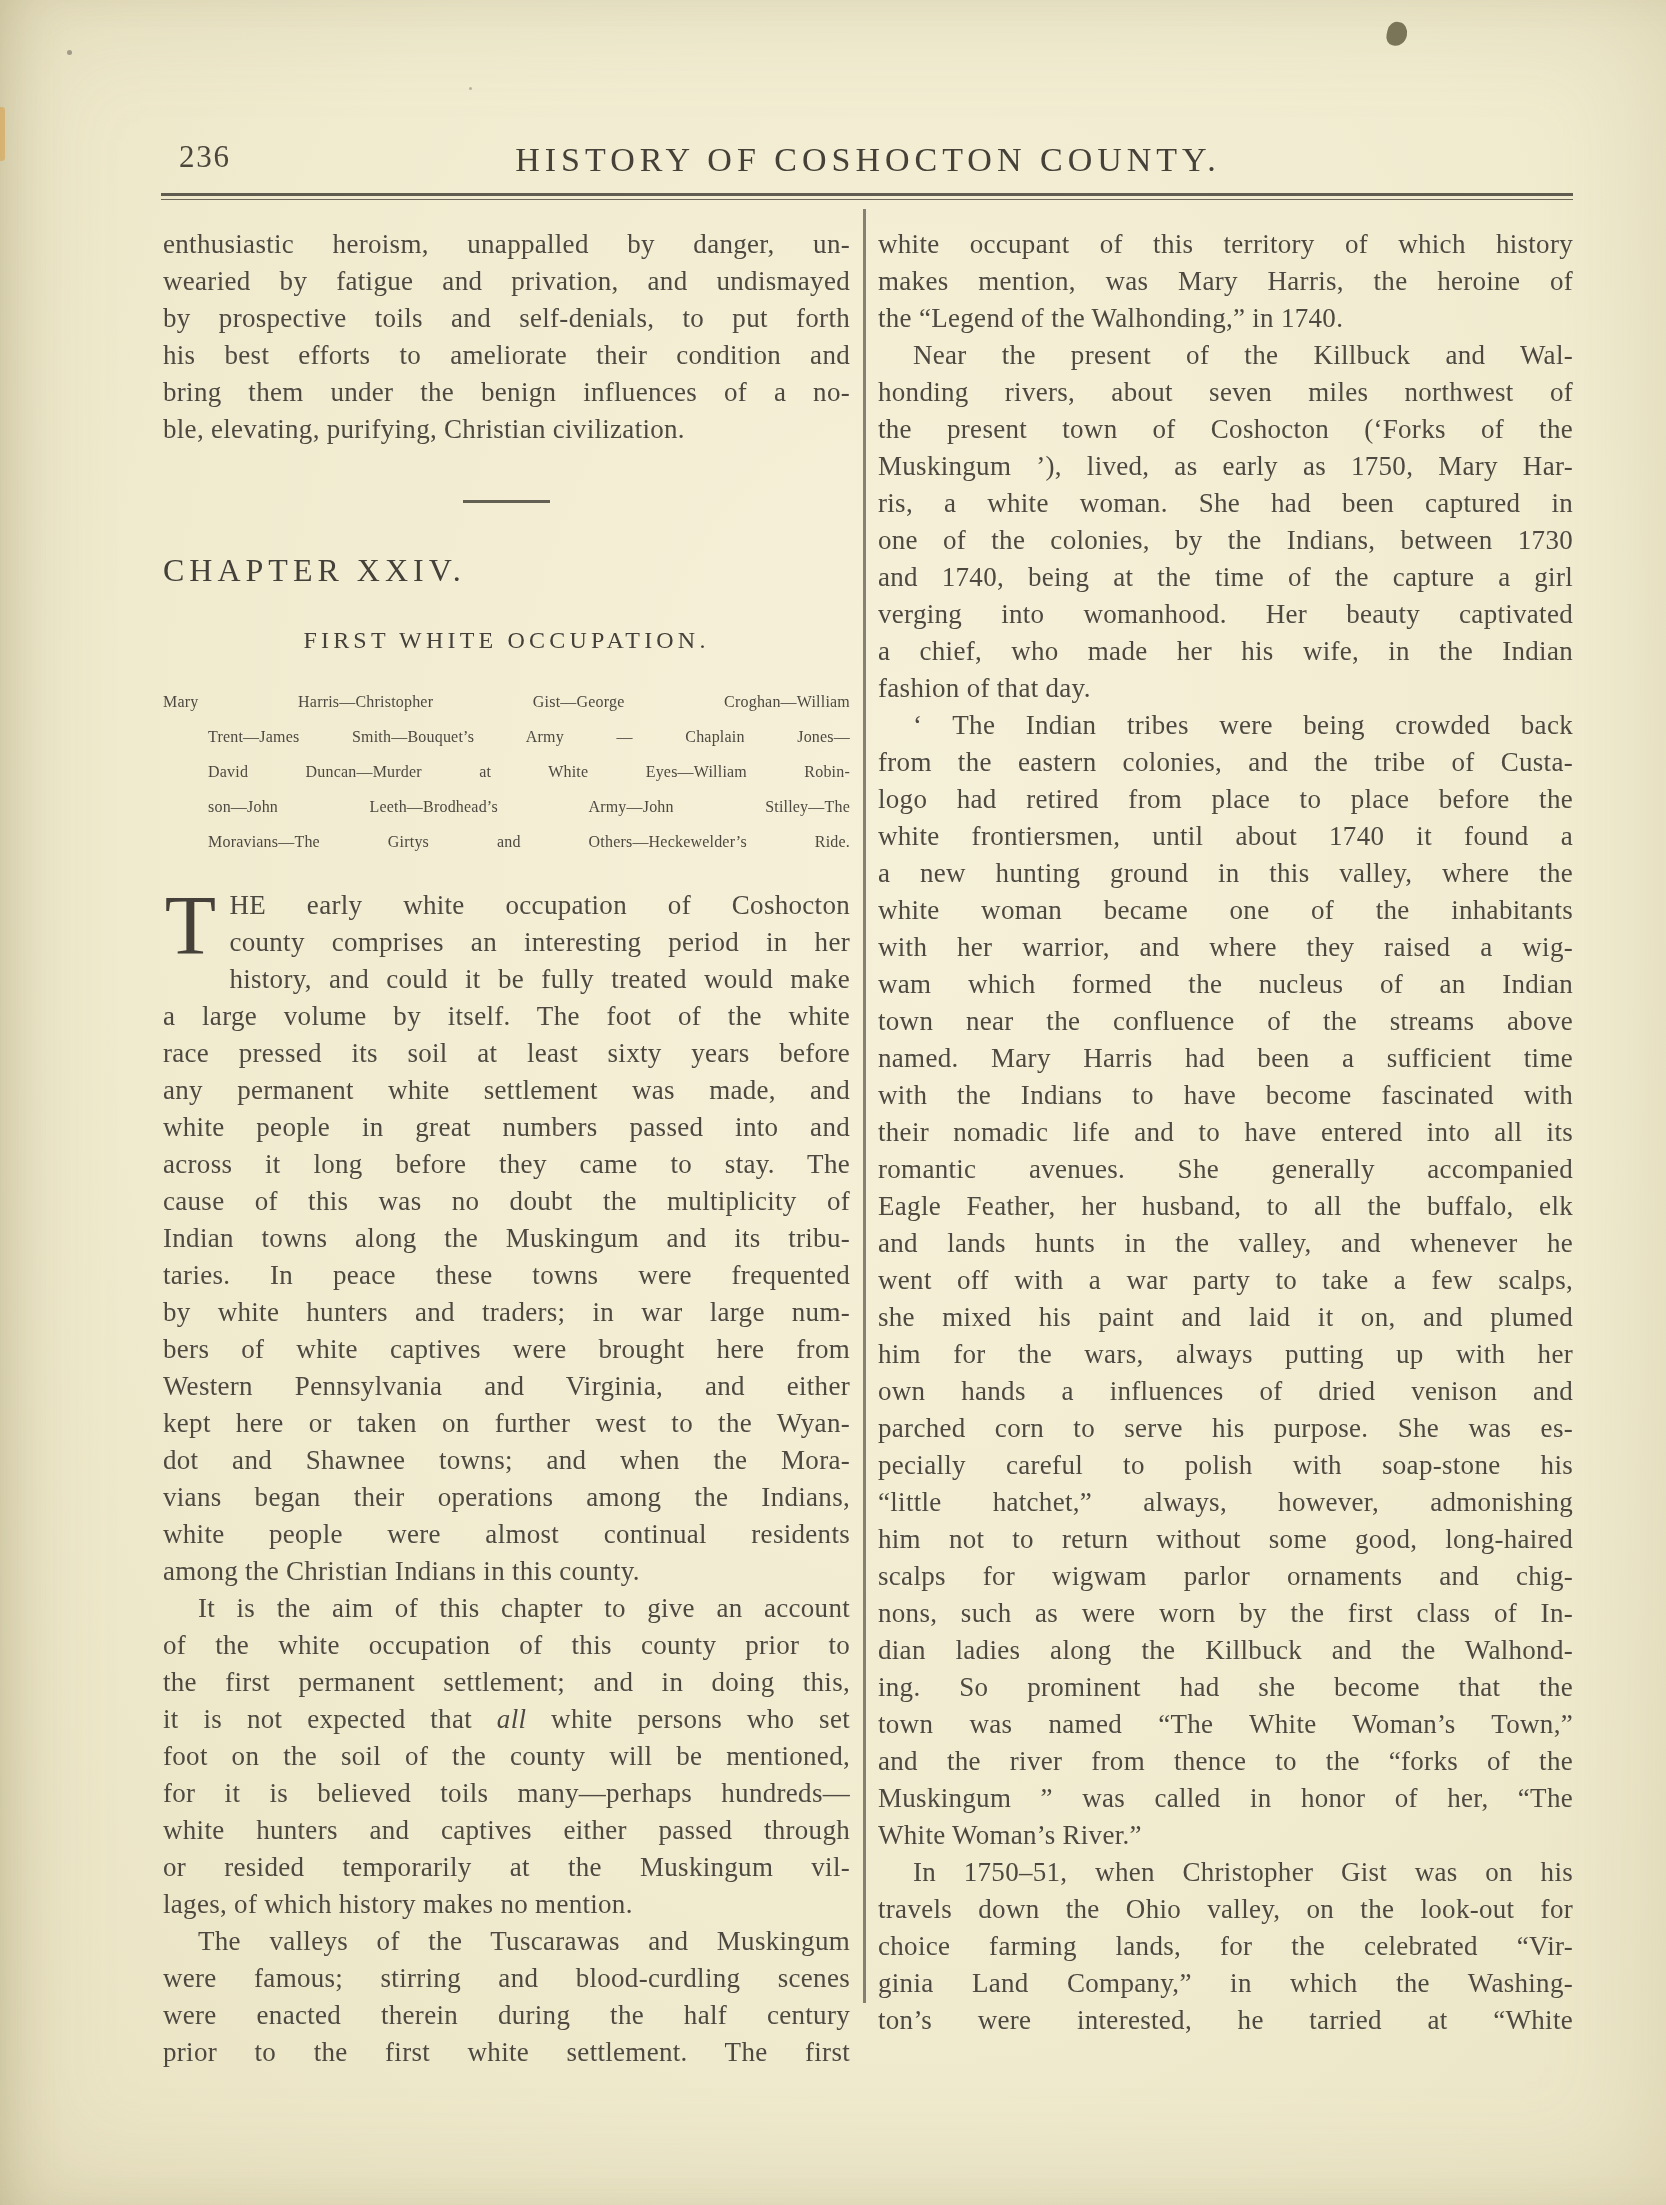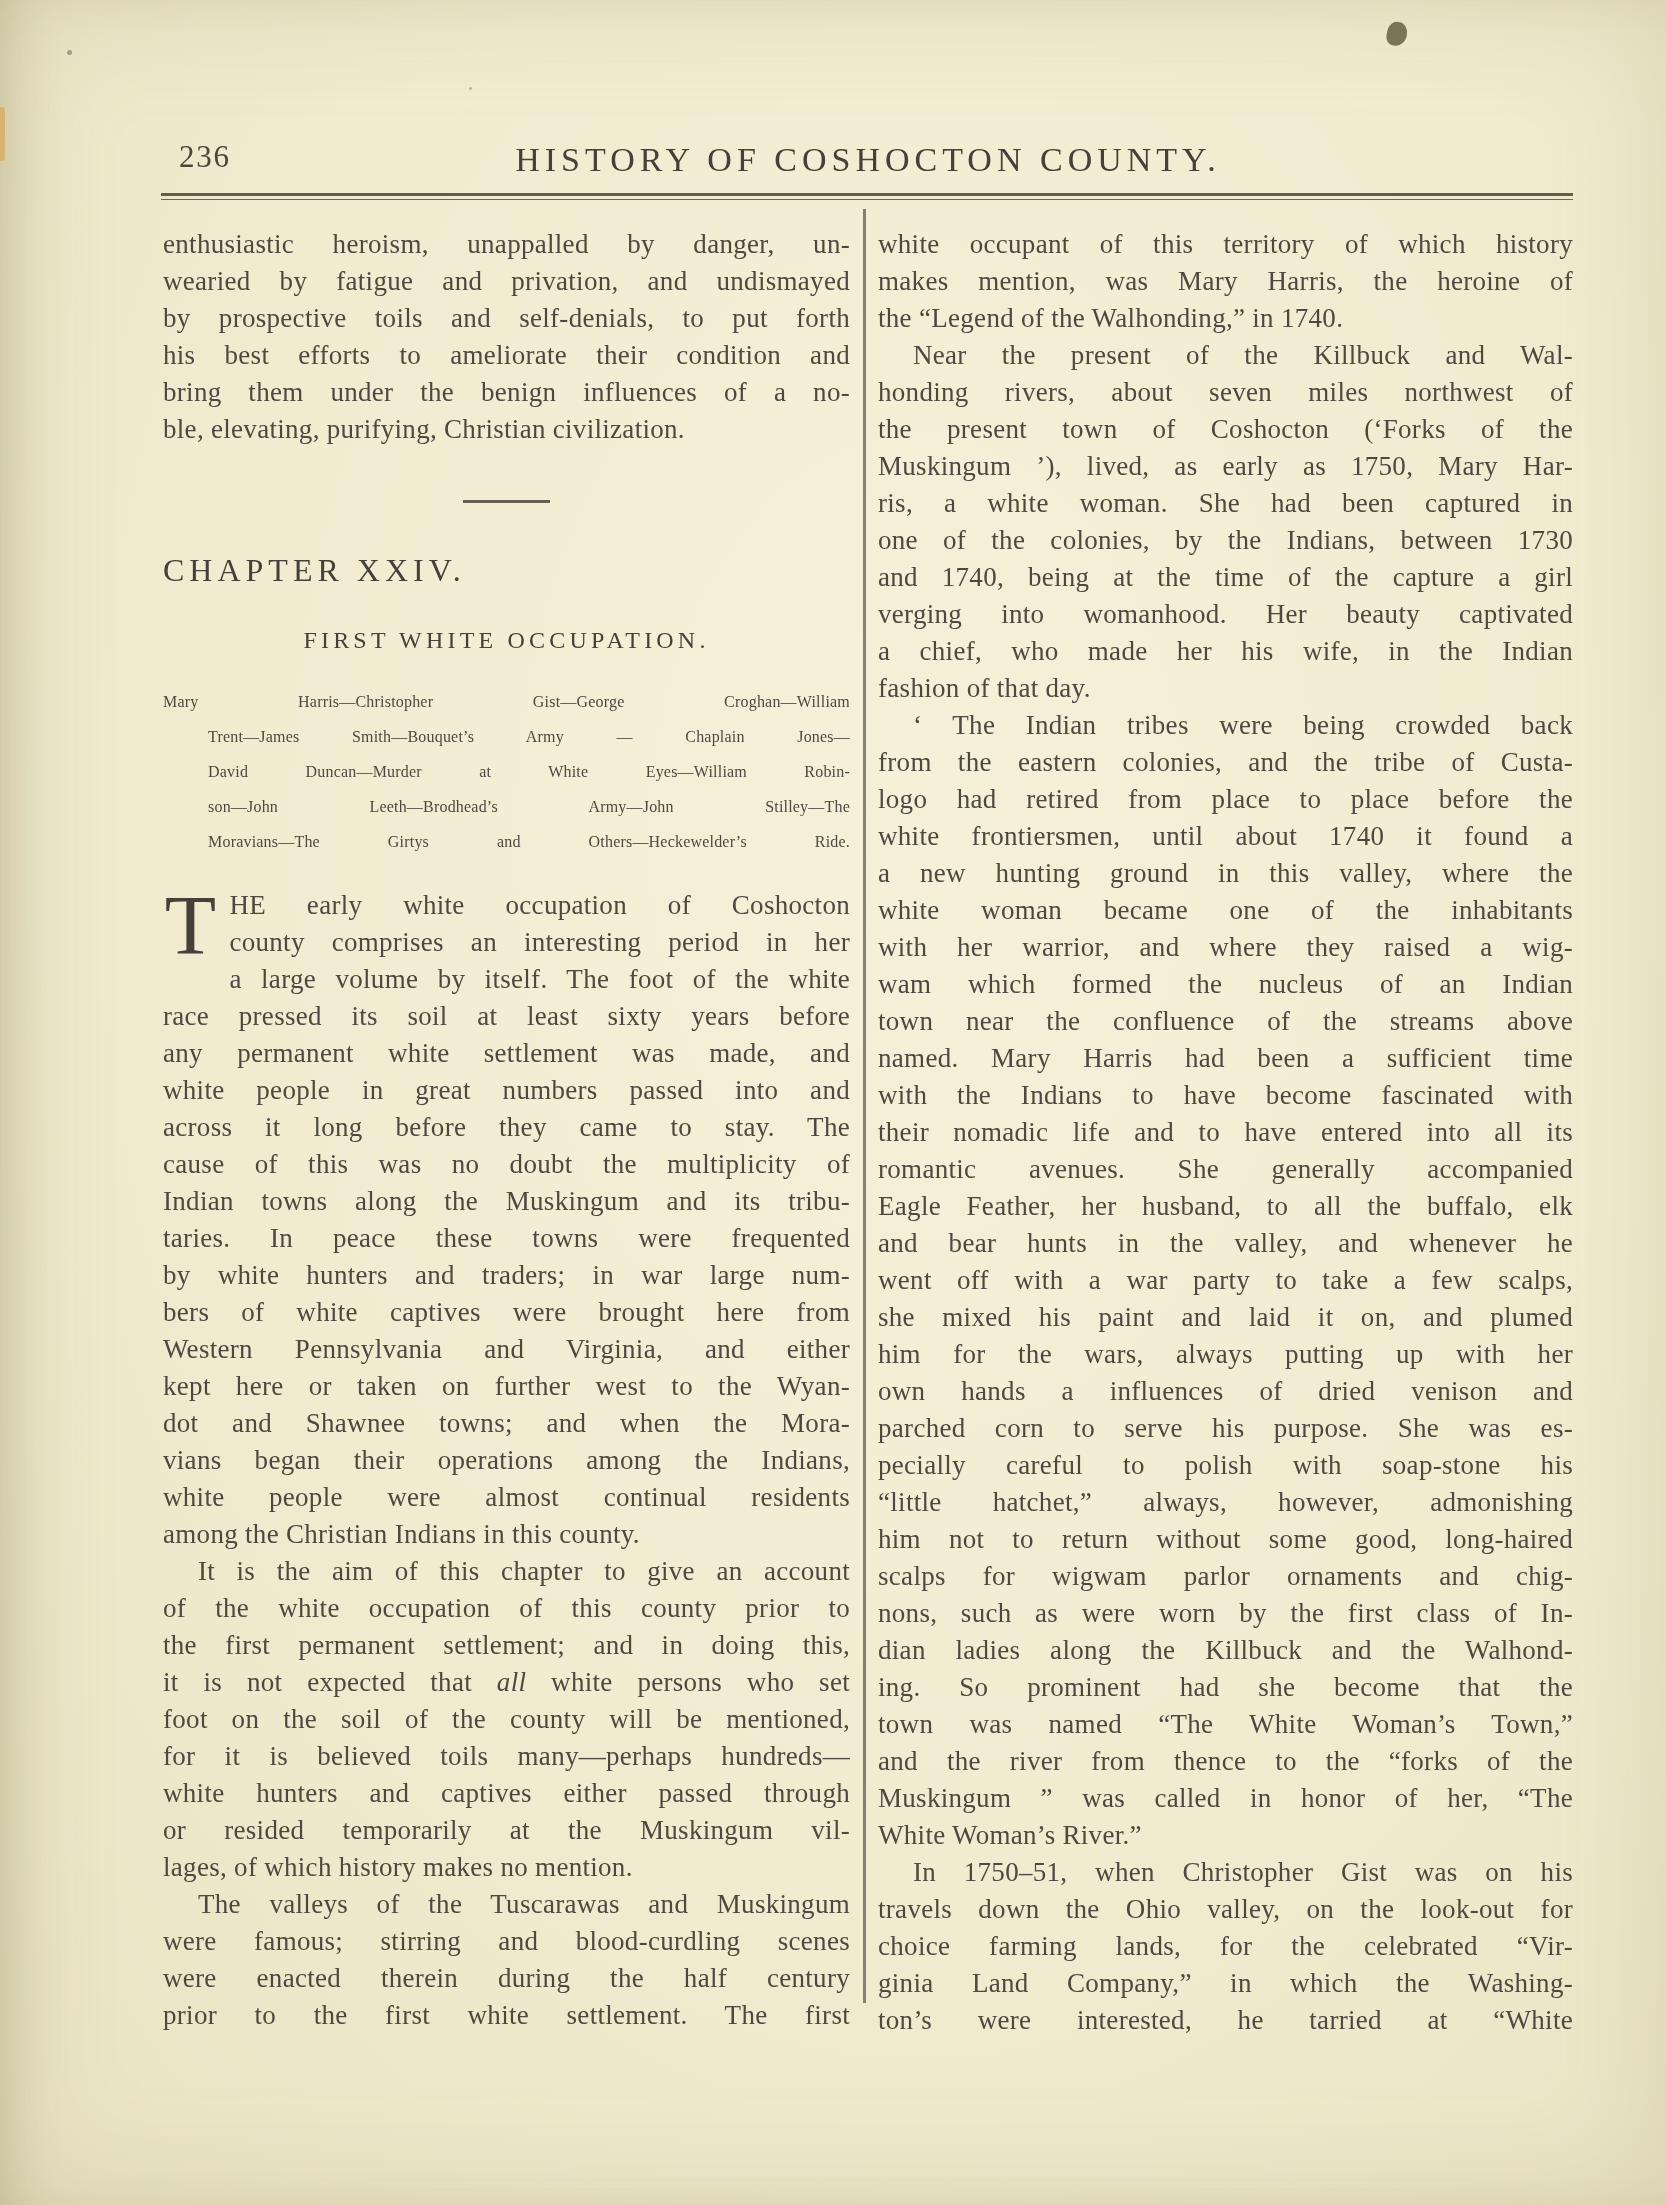--- a/index.html
+++ b/index.html
@@ -118,20 +118,21 @@
         <div class="line hang">David Duncan—Murder at White Eyes—William Robin-</div>
         <div class="line hang">son—John Leeth—Brodhead’s Army—John Stilley—The</div>
         <div class="line hang">Moravians—The Girtys and Others—Heckewelder’s Ride.</div>
       </div>
 
     <div class="body-block">
       <span class="dropcap">T</span>
       <div>
           <div class="line">HE early white occupation of Coshocton</div>
           <div class="line">county comprises an interesting period in her</div>
+          <div class="line">history, and could it be fully treated would make</div>
           <div class="line">a large volume by itself.  The foot of the white</div>
           <div class="line">race pressed its soil at least sixty years before</div>
           <div class="line">any permanent white settlement was made, and</div>
           <div class="line">white people in great numbers passed into and</div>
           <div class="line">across it long before they came to stay.  The</div>
           <div class="line">cause of this was no doubt the multiplicity of</div>
           <div class="line">Indian towns along the Muskingum and its tribu-</div>
           <div class="line">taries.  In peace these towns were frequented</div>
           <div class="line">by white hunters and traders; in war large num-</div>
           <div class="line">bers of white captives were brought here from</div>
@@ -184,21 +185,21 @@
         <div class="line">a new hunting ground in this valley, where the</div>
         <div class="line">white woman became one of the inhabitants</div>
         <div class="line">with her warrior, and where they raised a wig-</div>
         <div class="line">wam which formed the nucleus of an Indian</div>
         <div class="line">town near the confluence of the streams above</div>
         <div class="line">named.  Mary Harris had been a sufficient time</div>
         <div class="line">with the Indians to have become fascinated with</div>
         <div class="line">their nomadic life and to have entered into all its</div>
         <div class="line">romantic avenues.  She generally accompanied</div>
         <div class="line">Eagle Feather, her husband, to all the buffalo, elk</div>
-        <div class="line">and bear hunts in the valley, and whenever he</div>
+        <div class="line">and lands hunts in the valley, and whenever he</div>
         <div class="line">went off with a war party to take a few scalps,</div>
         <div class="line">she mixed his paint and laid it on, and plumed</div>
         <div class="line">him for the wars, always putting up with her</div>
         <div class="line">own hands a influences of dried venison and</div>
         <div class="line">parched corn to serve his purpose.  She was es-</div>
         <div class="line">pecially careful to polish with soap-stone his</div>
         <div class="line">“little hatchet,” always, however, admonishing</div>
         <div class="line">him not to return without some good, long-haired</div>
         <div class="line">scalps for wigwam parlor ornaments and chig-</div>
         <div class="line">nons, such as were worn by the first class of In-</div>

